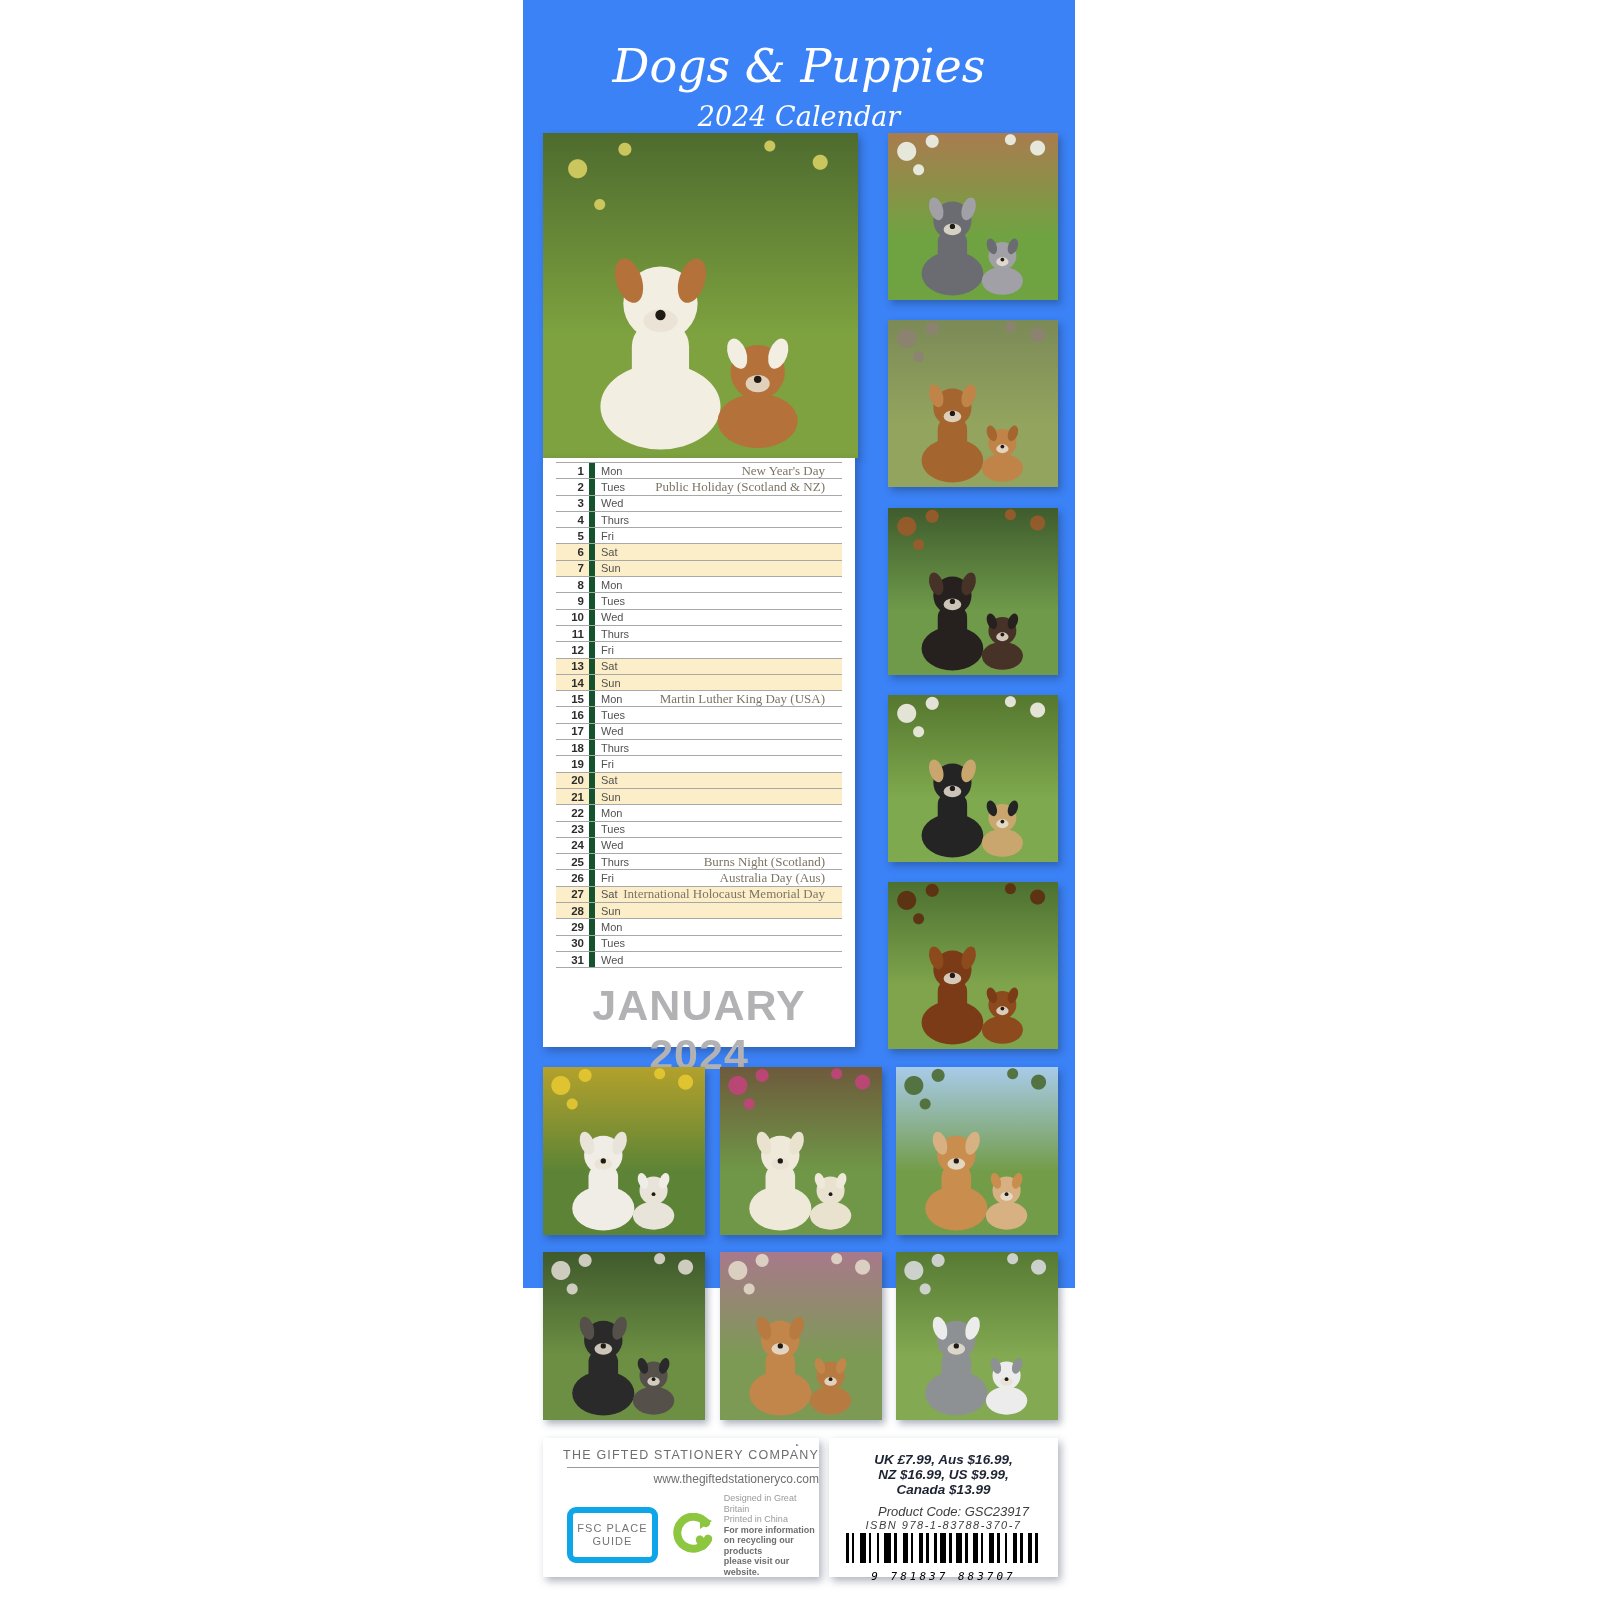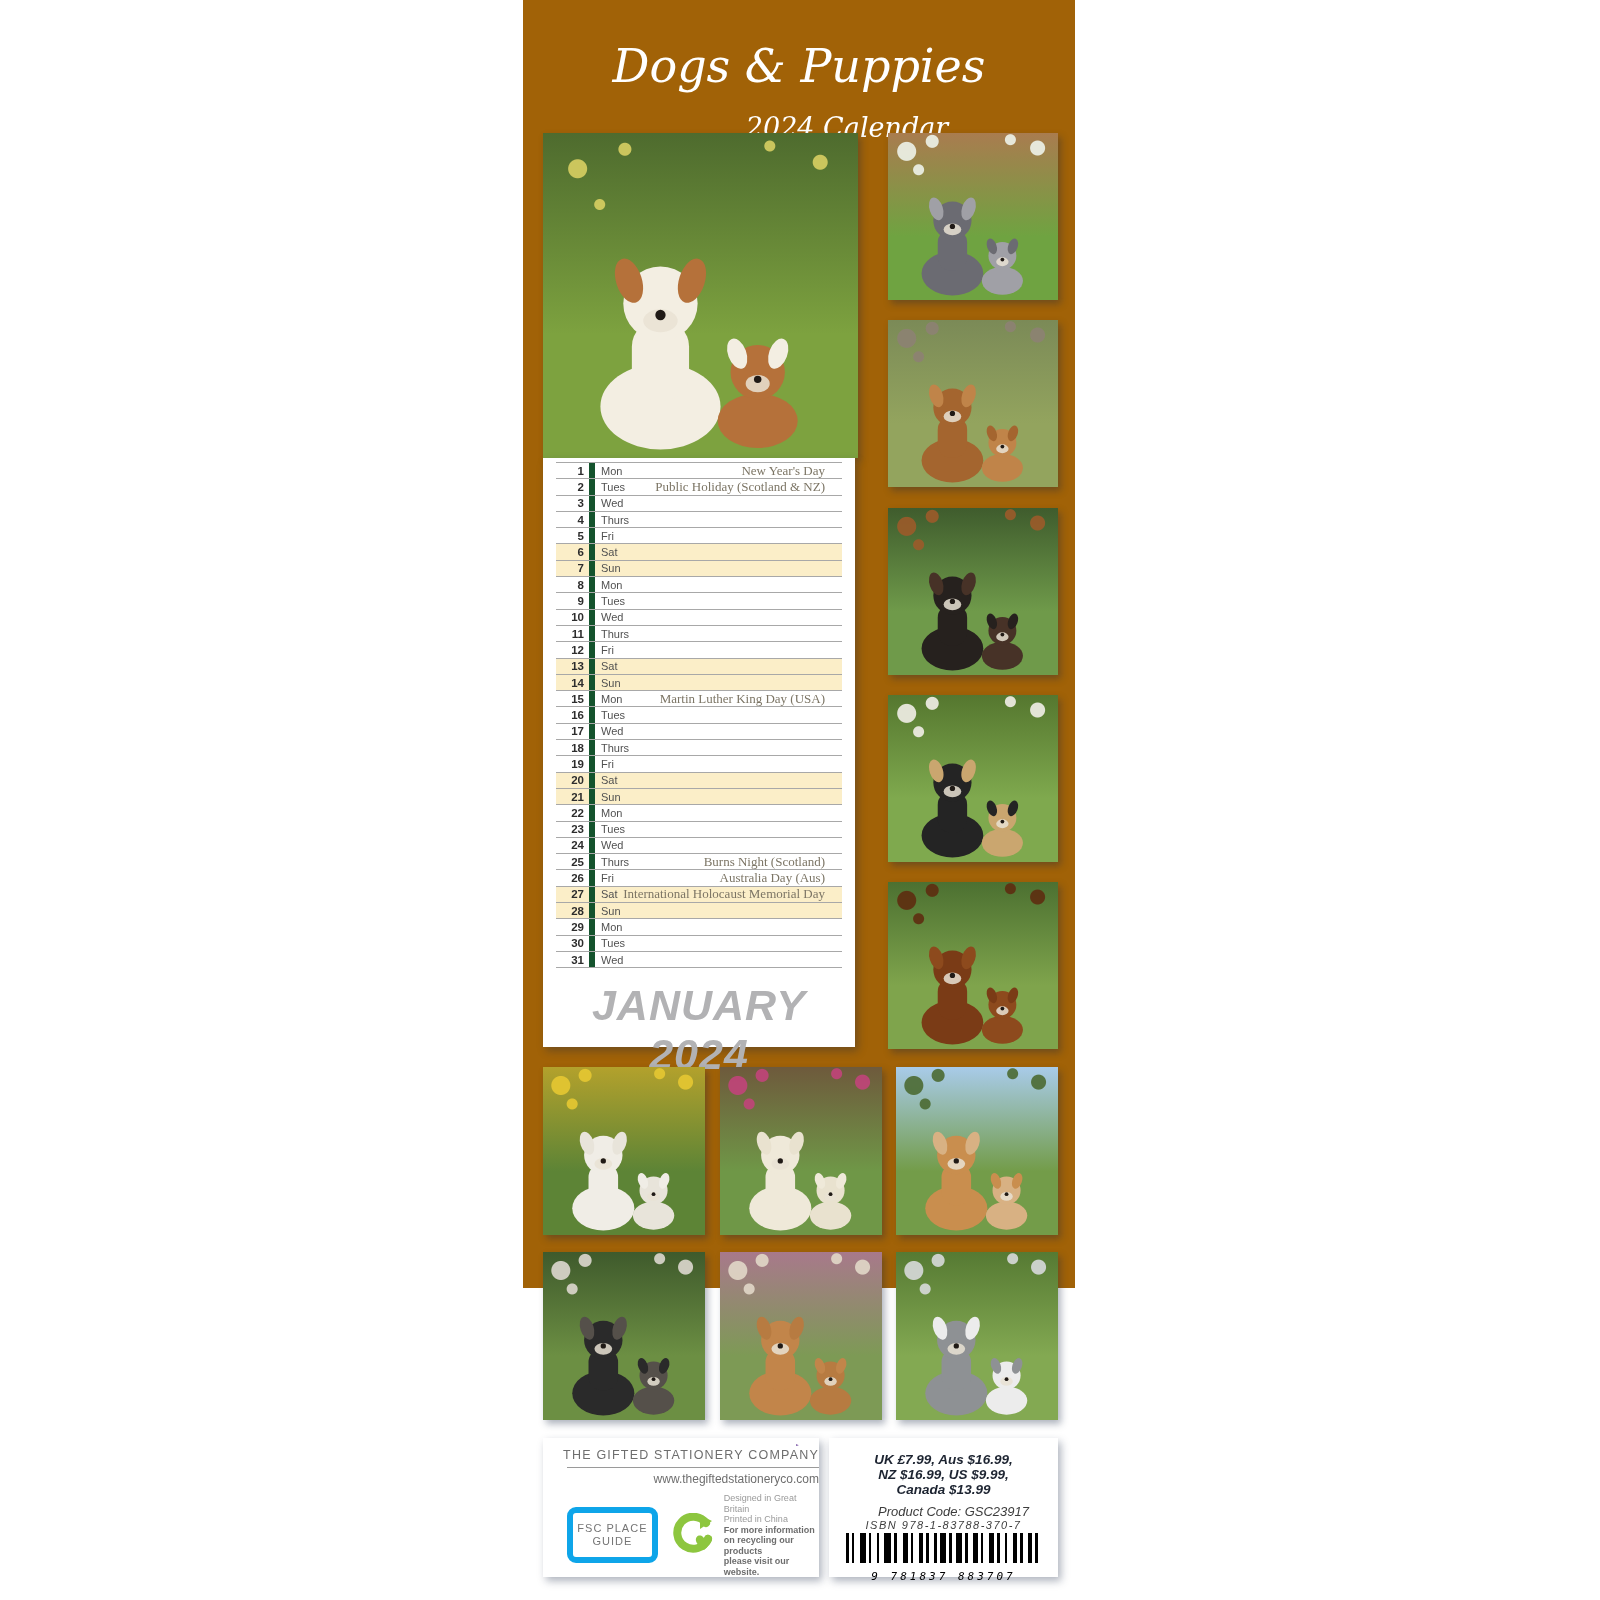--- a/index.html
+++ b/index.html
@@ -1,24 +1,24 @@
 <!DOCTYPE html>
 <html><head>
 <meta charset="utf-8">
 <style>
   html,body{margin:0;padding:0;background:#ffffff;}
   .page{position:relative;width:1600px;height:1600px;background:#ffffff;overflow:hidden;
         font-family:"Liberation Sans", sans-serif;}
-  .panel{position:absolute;left:523px;top:0;width:552px;height:1288px;background:#a16207;}
+  .panel{position:absolute;left:523px;top:0;width:552px;height:1288px;background:#3b82f6;}
 
   
   .title{position:absolute;top:42px;left:0;width:100%;text-align:center;color:#fff;
          font-family:"DejaVu Serif", serif;font-style:italic;font-size:46px;line-height:48px;}
-  .subtitle{position:absolute;top:112px;left:0;width:100%;text-align:center;color:#fff;
-         font-family:"DejaVu Serif", serif;font-style:italic;font-size:27px;margin-left:48px;}
+  .subtitle{position:absolute;top:101px;left:0;width:100%;text-align:center;color:#fff;
+         font-family:"DejaVu Serif", serif;font-style:italic;font-size:27px;}
 
   
   .tile{position:absolute;overflow:hidden;
         background:linear-gradient(180deg,var(--sky) 0%,var(--ground) 62%,var(--ground) 100%);
         box-shadow:3px 4px 7px rgba(25,40,70,.35);}
   .tile::before{content:"";position:absolute;inset:0;opacity:.9;background:
     radial-gradient(circle at 11% 11%, var(--accent) 0 9px, transparent 10px),
     radial-gradient(circle at 26% 5%,  var(--accent) 0 6px, transparent 7px),
     radial-gradient(circle at 18% 22%, var(--accent) 0 5px, transparent 6px),
     radial-gradient(circle at 88% 9%,  var(--accent) 0 7px, transparent 8px),
@@ -34,21 +34,21 @@
   .cal-row{display:flex;align-items:stretch;height:15.3px;border-bottom:1px solid #a8a8a8;
            position:relative;}
   .cal-row.we{background:#fbeec8;}
   .num{width:28px;text-align:right;font-weight:bold;font-size:11.5px;color:#2d2d2d;
        padding-right:5px;display:flex;align-items:center;justify-content:flex-end;}
   .daycol{border-left:6px solid #14532d;padding-left:6px;font-size:11px;color:#515151;
           flex:1;display:flex;align-items:center;}
   .note{position:absolute;right:17px;top:0;height:100%;display:flex;align-items:center;
         font-family:"Liberation Serif", serif;font-size:13px;color:#7c7565;}
   .month{margin-top:13px;text-align:center;font-size:43px;font-weight:bold;
-         letter-spacing:1px;color:#b2b2b4;font-style:italic;}
+         letter-spacing:1px;color:#b2b2b4;}
 
   
   .pubbox{position:absolute;left:20px;top:1438px;width:276px;height:139px;background:#fff;
           box-shadow:3px 4px 8px rgba(25,40,70,.35);display:flex;flex-direction:column;
           align-items:flex-end;padding-top:6px;box-sizing:border-box;}
   .giftsvg{width:44px;height:28px;}
   .company{font-size:12.5px;color:#6e6e6e;letter-spacing:1.2px;margin-top:2px;}
   .pubrule{width:252px;border:none;border-top:1px solid #9a9a9a;margin:5px 0 4px 0;}
   .website{font-size:12px;color:#6e6e6e;}
   .pubrow{display:flex;align-items:center;margin-top:7px;width:258px;}

